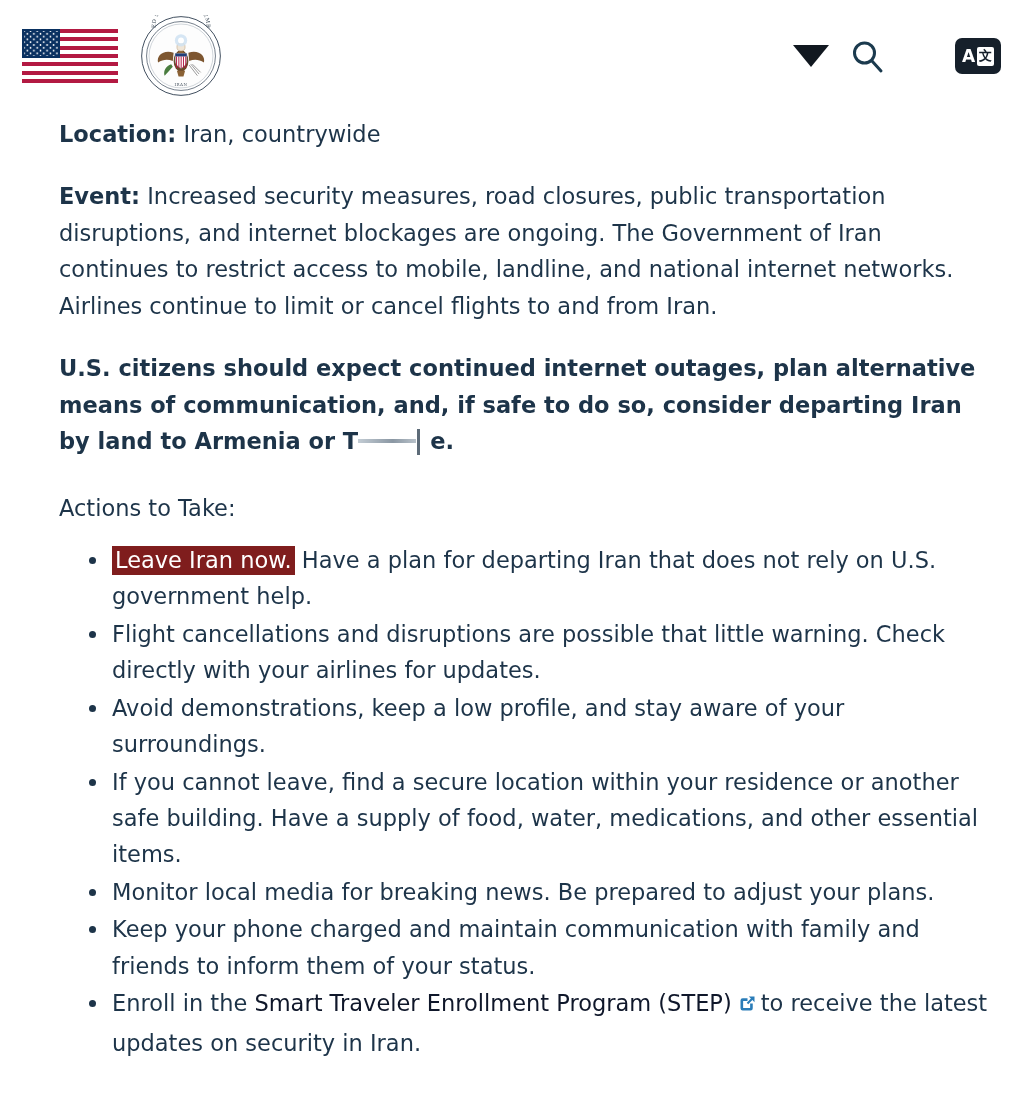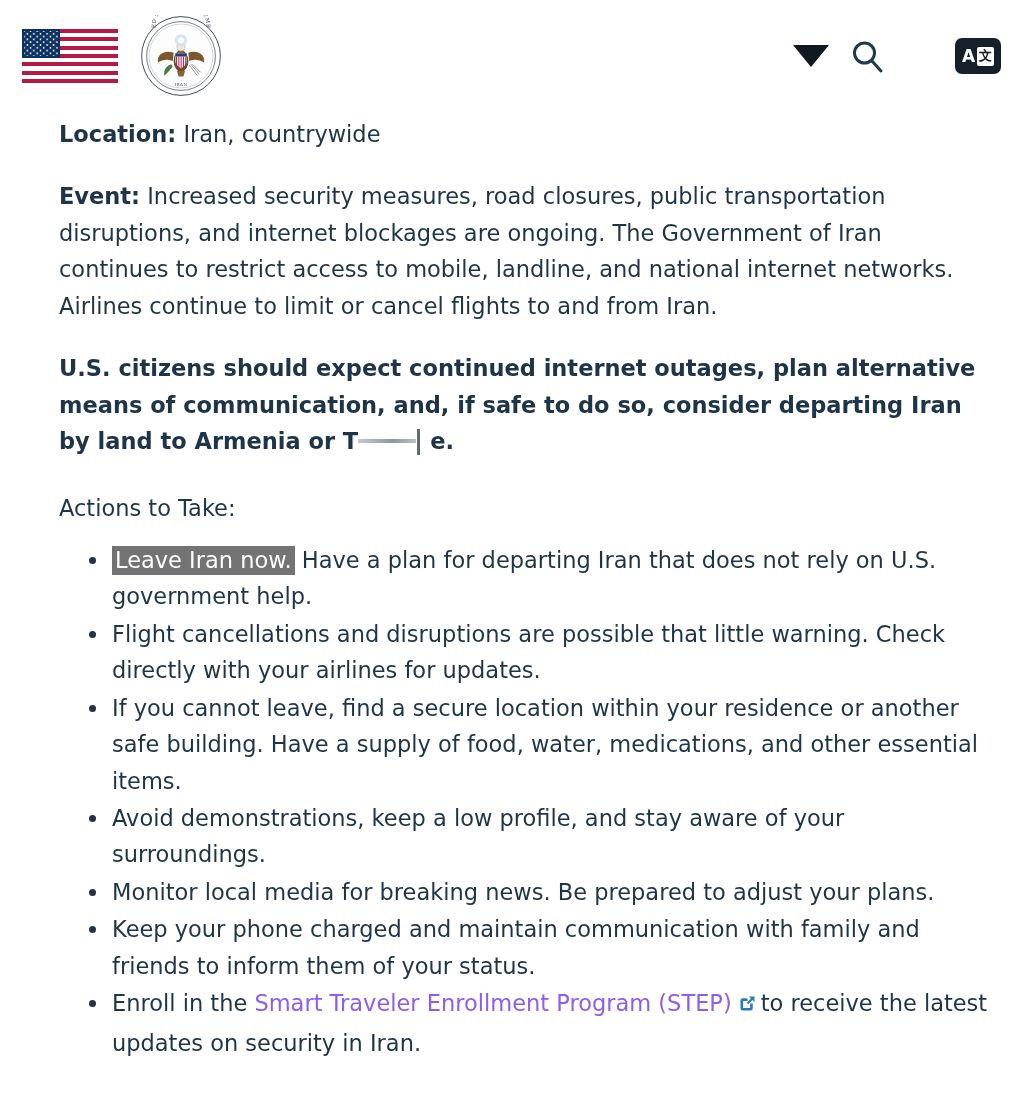--- a/index.html
+++ b/index.html
@@ -165,26 +165,26 @@
     position: absolute;
     left: 30px;
     top: 15px;
     width: 7px;
     height: 7px;
     border-radius: 50%;
     background: #1d3449;
   }
 
   .hl-red {
-    background: #737373;
+    background: #7f1d1d;
     color: #ffffff;
     padding: 1px 3px 2px 3px;
   }
   .link {
-    color: #8b5cf6;
+    color: #0f172a;
     text-decoration: none;
   }
   .ext-icon {
     display: inline-block;
     vertical-align: -3px;
     margin: 0 3px 0 5px;
   }
 
   
   .redact {
@@ -301,24 +301,24 @@
   <p class="section-head">Actions to Take:</p>
 
   <ul class="actions">
     <li>
       <span class="hl-red">Leave Iran now.</span><span> Have a plan for departing Iran that does not rely on U.S. government help.</span>
     </li>
     <li>
       <span>Flight cancellations and disruptions are possible that little warning. Check directly with your airlines for updates.</span>
     </li>
     <li>
+      <span>Avoid demonstrations, keep a low profile, and stay aware of your surroundings.</span>
+    </li>
+    <li>
       <span>If you cannot leave, find a secure location within your residence or another safe building. Have a supply of food, water, medications, and other essential items.</span>
-    </li>
-    <li>
-      <span>Avoid demonstrations, keep a low profile, and stay aware of your surroundings.</span>
     </li>
     <li>
       <span>Monitor local media for breaking news. Be prepared to adjust your plans.</span>
     </li>
     <li>
       <span>Keep your phone charged and maintain communication with family and friends to inform them of your status.</span>
     </li>
     <li>
       <span>Enroll in the </span><a class="link" href="#">Smart Traveler Enrollment Program (STEP)</a><span class="ext-icon"><svg width="21" height="21" viewBox="0 0 24 24" aria-hidden="true">
             <path d="M4 8.5 A2.5 2.5 0 0 1 6.5 6 H12 V9 H7 V17 H15 V12 H18 V17.5 A2.5 2.5 0 0 1 15.5 20 H6.5 A2.5 2.5 0 0 1 4 17.5 Z" fill="#2a7cb8"></path>

